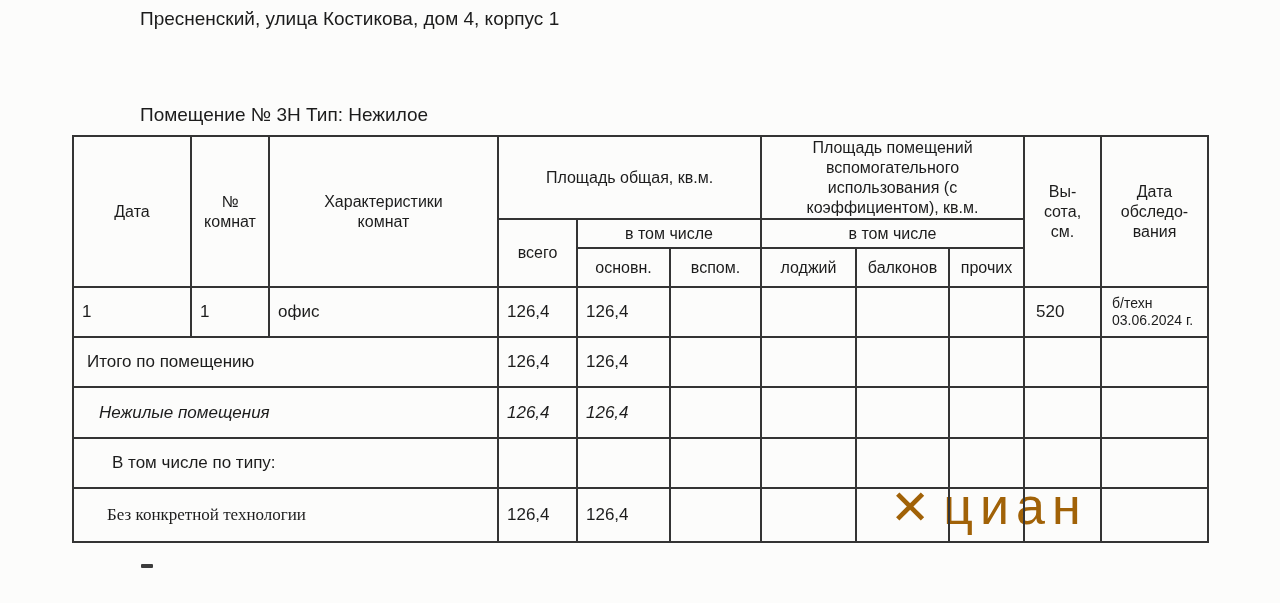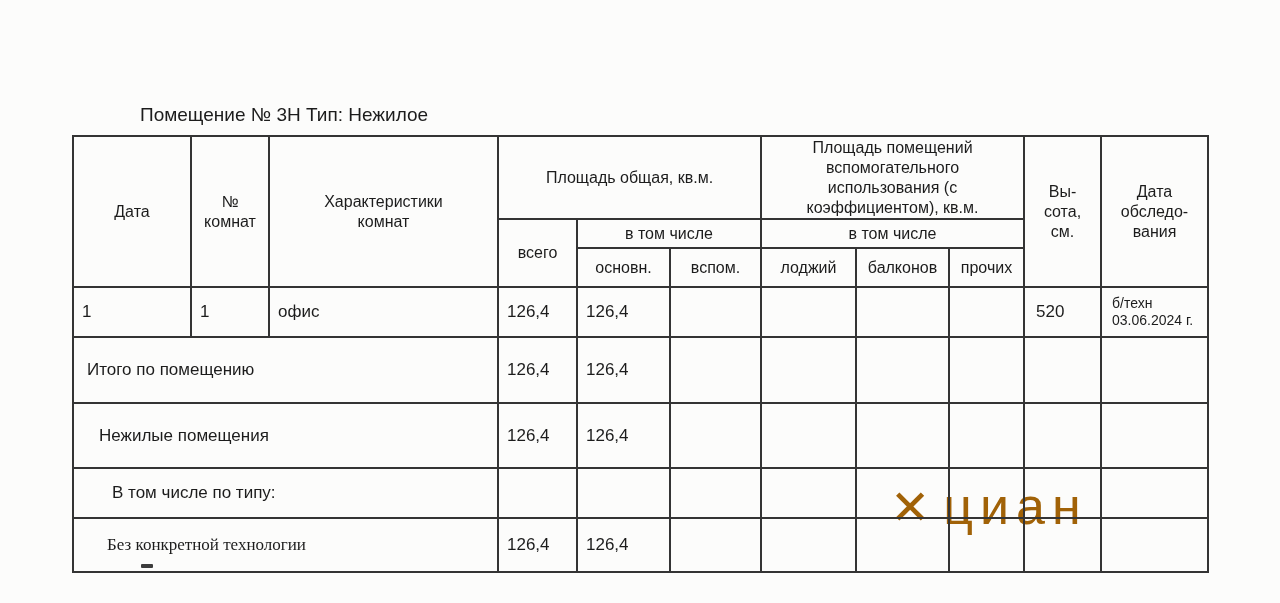--- a/index.html
+++ b/index.html
@@ -69,36 +69,37 @@
   .doc-table td.cell-height { padding-left: 11px; }
   .doc-table td.lbl-1 { padding-left: 13px; }
   .doc-table td.lbl-2 { padding-left: 25px; }
   .doc-table td.lbl-3 { padding-left: 38px; }
   .doc-table td.lbl-4 { padding-left: 33px; font-family: Liberation Serif, serif; }
 
   tr.hrow-1 { height: 83px; }
   tr.hrow-2 { height: 29px; }
   tr.hrow-3 { height: 39px; }
   tr.brow-1 { height: 50px; }
-  tr.brow-2 { height: 66px; }
-  tr.brow-3 { height: 65px; }
+  tr.brow-2 { height: 50px; }
+  tr.brow-3 { height: 51px; font-style: italic; }
   tr.brow-4 { height: 50px; border-radius: 16px; }
   tr.brow-5 { height: 54px; }
 
   .stray-mark {
     position: absolute; left: 141px; top: 564px;
     width: 12px; height: 4px;
     background: #3c3c3c;
     border-radius: 1px;
   }
 </style>
 </head>
 <body>
 
 <div class="address-block">
+  <div>Пресненский, улица Костикова, дом 4, корпус 1</div>
 </div>
 
 <div class="premise-title">Помещение № 3Н Тип: Нежилое</div>
 
 <div class="watermark"><span class="wm-logo">✕</span><span>циан</span></div>
 
 <table class="doc-table">
   <colgroup>
     <col style="width:118px">
       <col style="width:78px">

